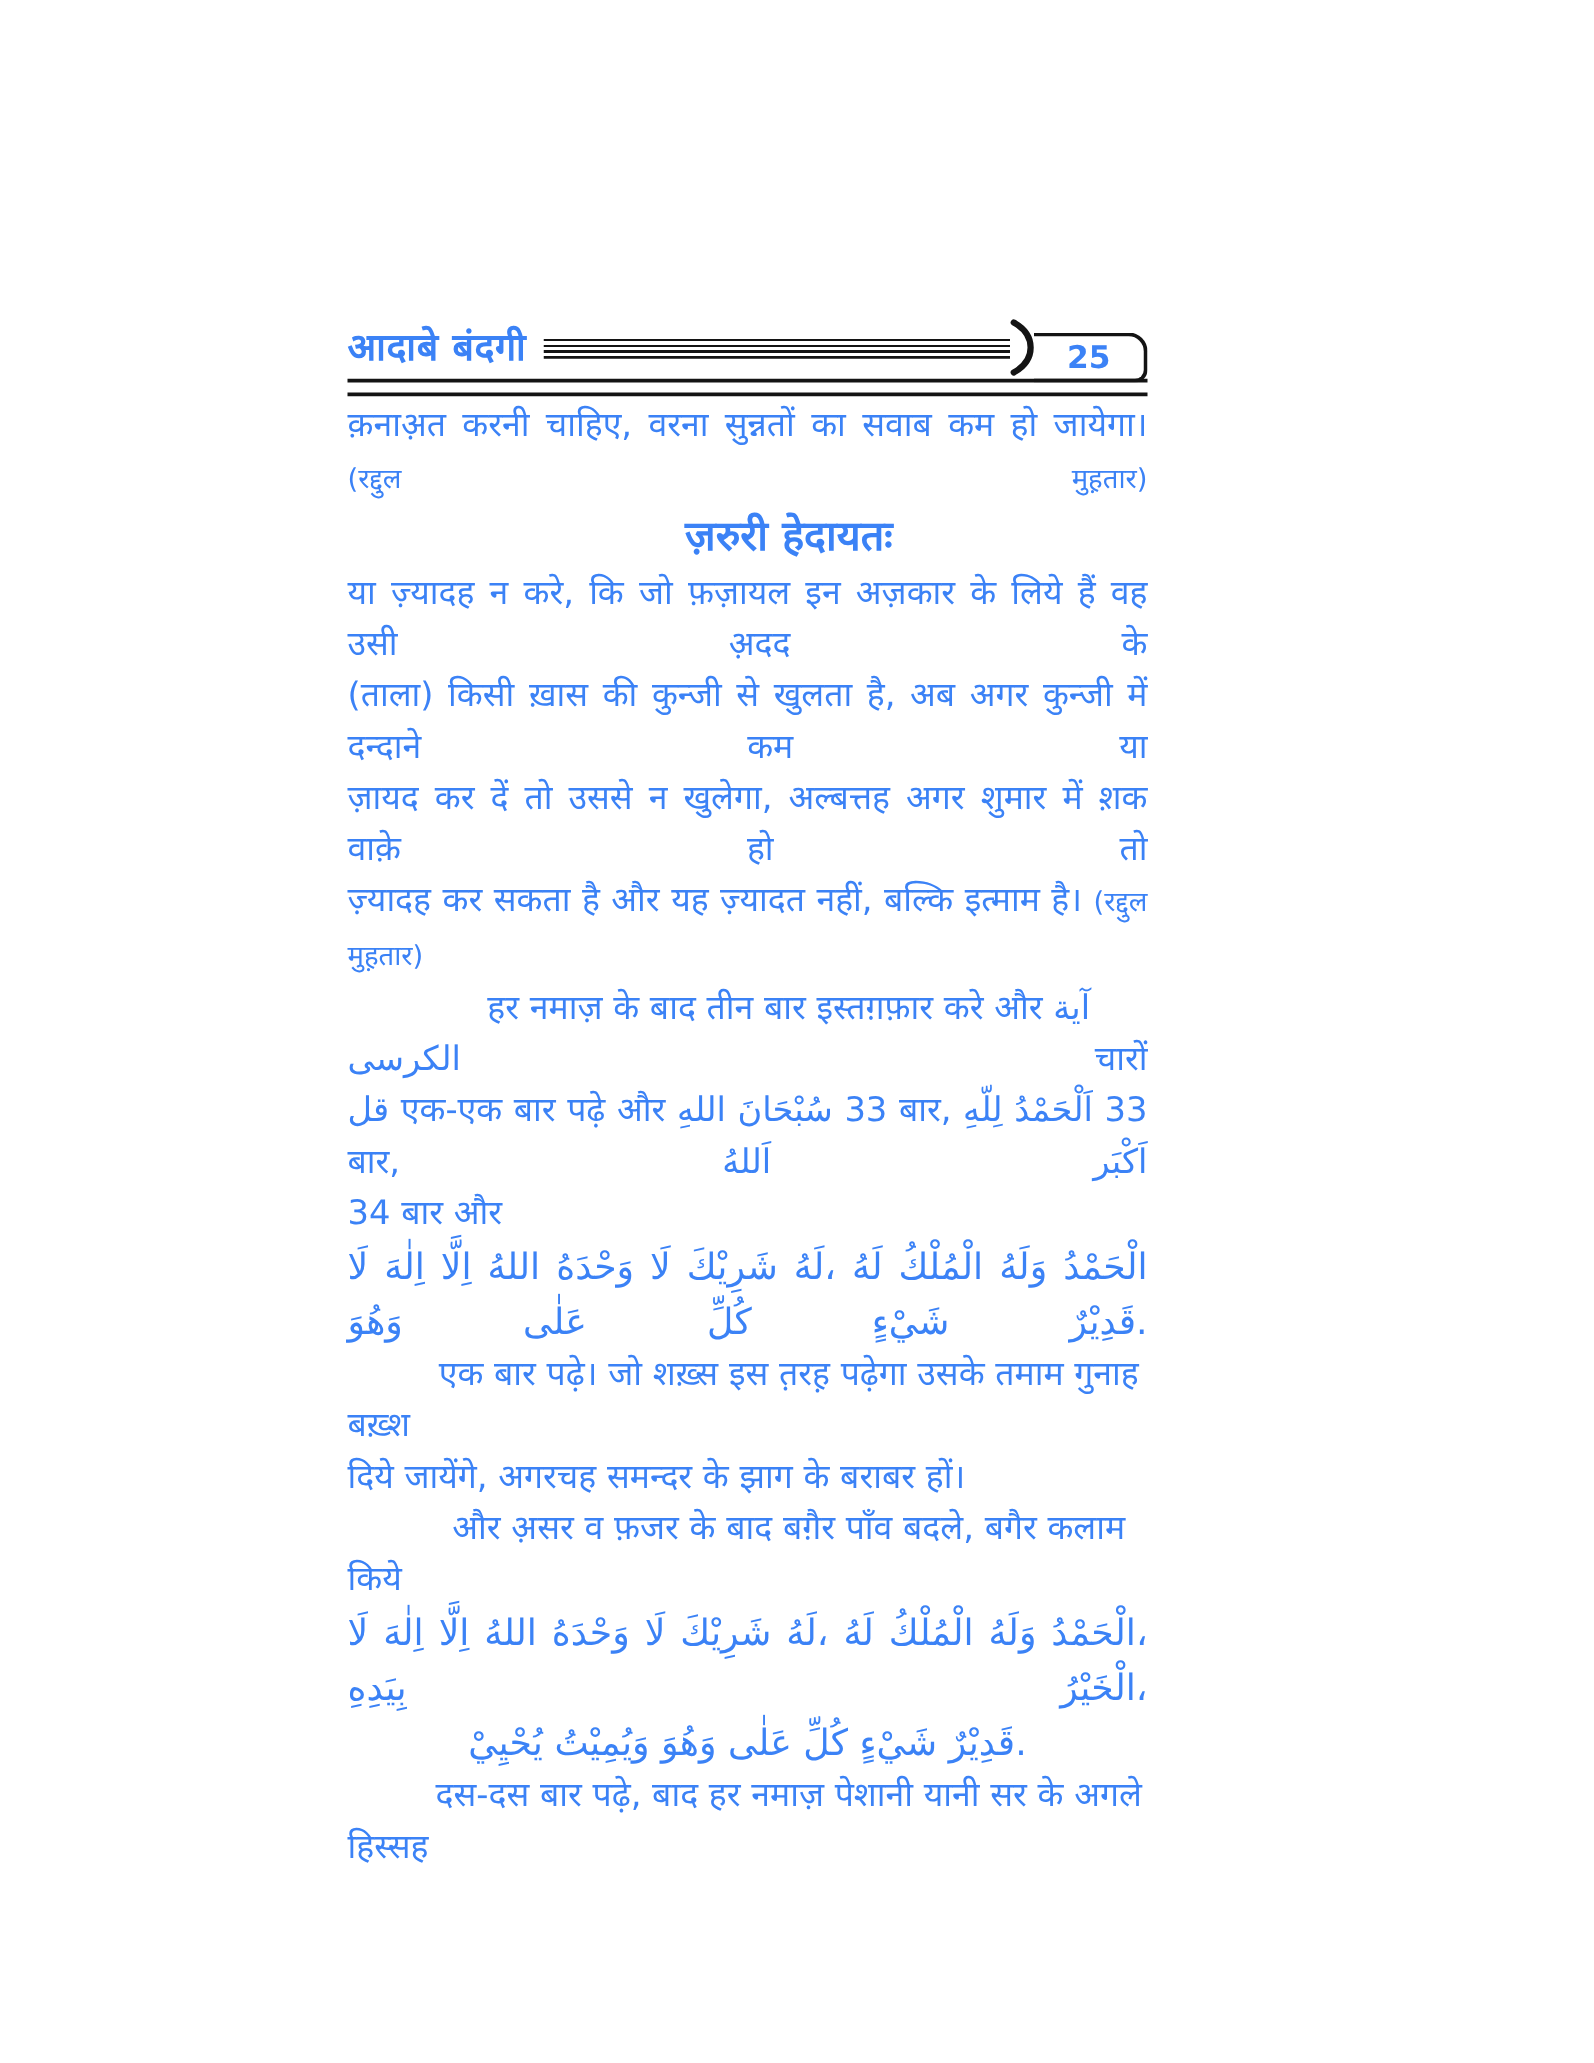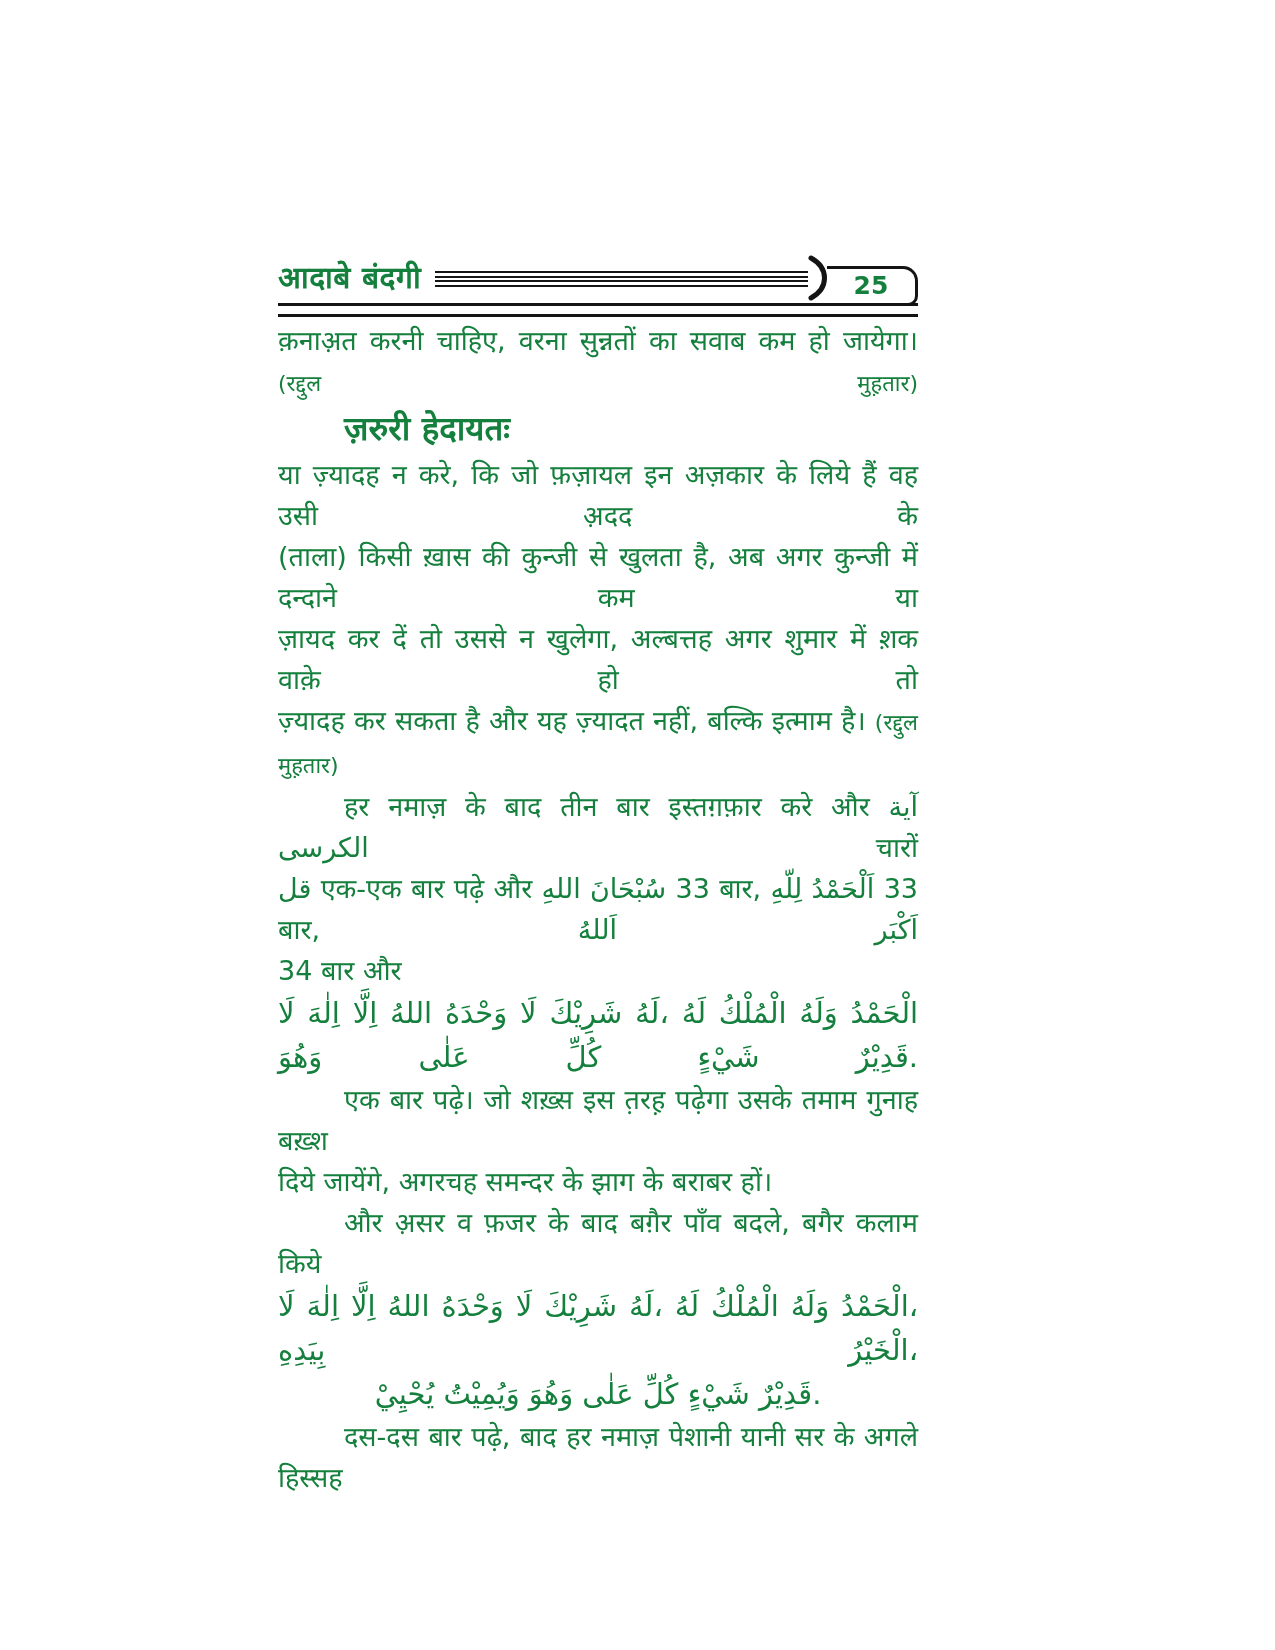--- a/index.html
+++ b/index.html
@@ -1,37 +1,37 @@
 <!DOCTYPE html>
 <html><head>
 <meta charset="utf-8">
 <style>
   html,body{margin:0;padding:0;background:#ffffff;}
   .page{position:relative;width:1275px;height:1650px;background:#ffffff;overflow:hidden;
-        font-family:"DejaVu Sans",sans-serif;color:#15803d;}
+        font-family:"DejaVu Sans",sans-serif;color:#3b82f6;}
   .content{position:absolute;left:278px;top:250px;width:640px;}
 
   
   .header{display:flex;align-items:center;height:52px;}
   .title{font-size:30px;font-weight:bold;white-space:nowrap;padding-right:10px;letter-spacing:0.5px;}
   .hlines{flex:1;height:16px;align-self:center;margin:6px 0 0 4px;
           background:repeating-linear-gradient(to bottom,#141414 0 2px,transparent 2px 4.6px);}
   .bracket{flex:0 0 auto;margin:4px 0 0 -1px;}
   .pagebox{flex:0 0 auto;margin:19px 0 0 -4px;height:34px;min-width:88px;
            border-top:3px solid #141414;border-right:3px solid #141414;border-bottom:3px solid #141414;
            border-radius:0 15px 10px 0;display:flex;align-items:center;justify-content:center;}
   .pagebox span{font-size:25px;font-weight:bold;padding:0 10px;}
   .double-rule{height:8px;border-top:3px solid #141414;border-bottom:3px solid #141414;}
   .double-rule.top{margin-top:1px;}
 
   
   .bodytext{margin-top:3px;}
   .line{font-size:27px;line-height:41px;min-height:41px;white-space:normal;}
   .line.j{text-align:justify;text-align-last:justify;}
-  .line.ind{text-indent:66px;}
+  .line.ind{text-indent:66px;text-align:center;}
   .line.heading{font-size:33px;font-weight:bold;line-height:50px;min-height:50px;}
   .line.arabic{font-size:29px;line-height:44px;min-height:44px;}
   .line.al-right{text-align:center;}
   .ref{font-size:22px;}
 </style>
 </head>
 <body>
 
 <div class="page">
   <div class="content">

